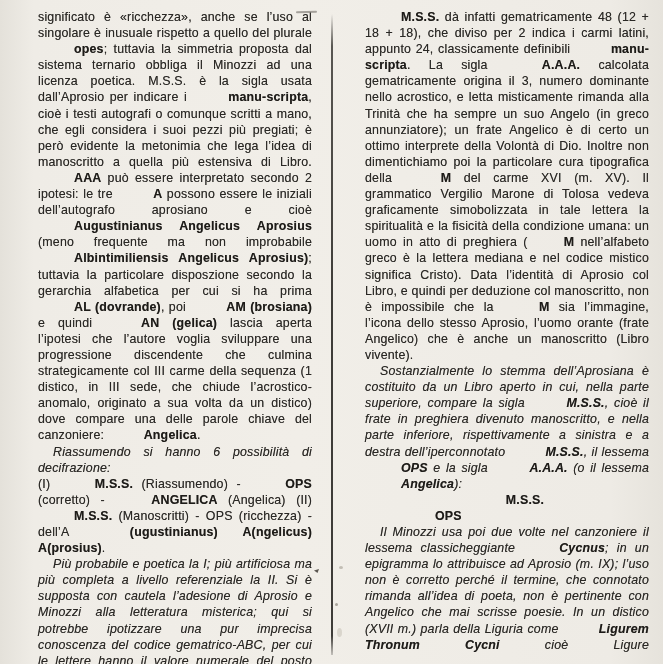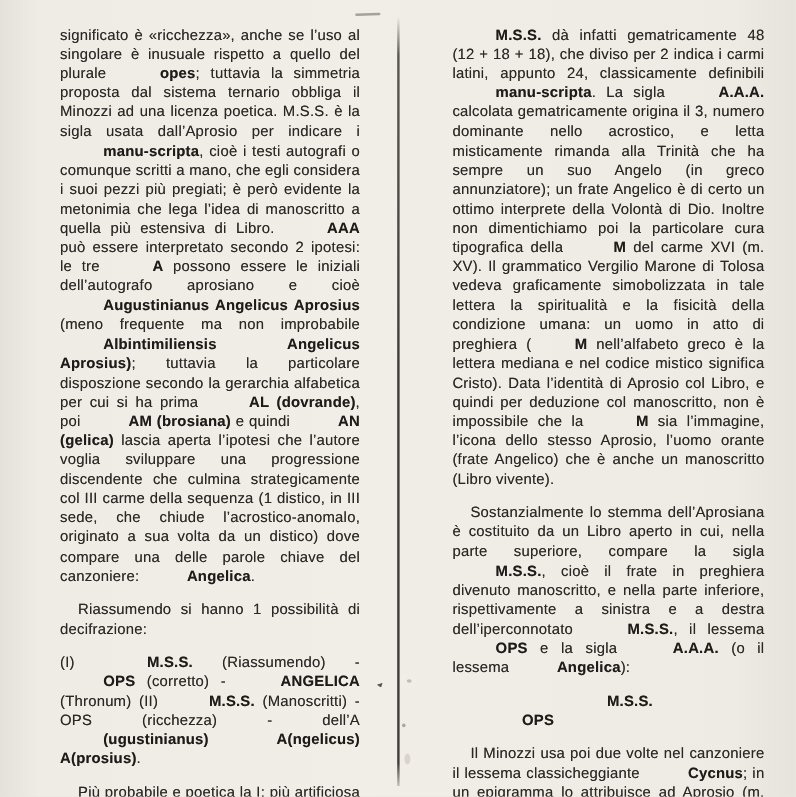--- a/index.html
+++ b/index.html
@@ -23,22 +23,22 @@
     position: absolute;
     top: 9px;
     text-align: justify;
     font-size: 12.4px;
     line-height: 16.1px;
     letter-spacing: 0.015em;
     text-shadow: 0 0 0.45px rgba(42, 40, 37, 0.55);
   }
   #left-col  { left: 38px;  width: 274px; }
   #right-col { left: 365px; width: 284px; }
-  .col p { margin: 12px; padding: 0; }
-  p.indent { text-indent: 15px; }
+  .col p { margin: 0; padding: 0; }
+  p.indent { text-indent: 15px; font-style: italic; }
   p.justify-last { text-align-last: justify; }
   .b { font-weight: 700; color: #1d1b18; padding-left: 36px; }
   .divider {
     position: absolute;
     left: 331px;
     top: 14px;
     width: 2px;
     height: 641px;
     background: linear-gradient(to bottom,
       rgba(62, 60, 56, 0) 0%,
@@ -69,22 +69,22 @@
   .art-speck-c { left: 339px; top: 566px; width: 4px; height: 3px; background: #c2bdb4; border-radius: 50%; }
   .art-smudge  { left: 337px; top: 628px; width: 5px; height: 9px; background: #d9d5cc; border-radius: 50%; }
 </style>
 </head>
 <body>
 
 <div class="page">
 
   <div class="col" id="left-col">
       <p><span>significato è «ricchezza», anche se l’uso al singolare è inusuale rispetto a quello del plurale </span><span class="b">opes</span><span>; tuttavia la simmetria proposta dal sistema ternario obbliga il Minozzi ad una licenza poetica. M.S.S. è la sigla usata dall’Aprosio per indicare i </span><span class="b">manu-scripta</span><span>, cioè i testi autografi o comunque scritti a mano, che egli considera i suoi pezzi più pregiati; è però evidente la metonimia che lega l’idea di manoscritto a quella più estensiva di Libro. </span><span class="b">AAA</span><span> può essere interpretato secondo 2 ipotesi: le tre </span><span class="b">A</span><span> possono essere le iniziali dell’autografo aprosiano e cioè </span><span class="b">Augustinianus Angelicus Aprosius</span><span> (meno frequente ma non improbabile </span><span class="b">Albintimiliensis Angelicus Aprosius)</span><span>; tuttavia la particolare disposzione secondo la gerarchia alfabetica per cui si ha prima </span><span class="b">AL (dovrande)</span><span>, poi </span><span class="b">AM (brosiana)</span><span> e quindi </span><span class="b">AN (gelica)</span><span> lascia aperta l’ipotesi che l’autore voglia sviluppare una progressione discendente che culmina strategicamente col III carme della sequenza (1 distico, in III sede, che chiude l’acrostico-anomalo, originato a sua volta da un distico) dove compare una delle parole chiave del canzoniere: </span><span class="b">Angelica</span><span>.</span></p>
-      <p class="indent"><span>Riassumendo si hanno 1 possibilità di decifrazione:</span></p>
-      <p><span>(I) </span><span class="b">M.S.S.</span><span> (Riassumendo) - </span><span class="b">OPS</span><span> (corretto) - </span><span class="b">ANGELICA</span><span> (Thronum) (II) </span><span class="b">M.S.S.</span><span> (Manoscritti) - OPS (ricchezza) - dell’A </span><span class="b">(ugustinianus) A(ngelicus) A(prosius)</span><span>.</span></p>
+      <p class="indent"><span>Riassumendo si hanno 6 possibilità di decifrazione:</span></p>
+      <p><span>(I) </span><span class="b">M.S.S.</span><span> (Riassumendo) - </span><span class="b">OPS</span><span> (corretto) - </span><span class="b">ANGELICA</span><span> (Angelica) (II) </span><span class="b">M.S.S.</span><span> (Manoscritti) - OPS (ricchezza) - dell’A </span><span class="b">(ugustinianus) A(ngelicus) A(prosius)</span><span>.</span></p>
       <p class="indent justify-last"><span>Più probabile e poetica la I; più artificiosa ma più completa a livello referenziale la II. Si è supposta con cautela l’adesione di Aprosio e Minozzi alla letteratura misterica; qui si potrebbe ipotizzare una pur imprecisa conoscenza del codice gematrico-ABC, per cui le lettere hanno il valore numerale del posto occupato nell’alfabeto: a vale I, b vale 2, c vale 3 e di seguito. La sigla centrale dell’acrostico</span></p>
     </div>
 
   <div class="divider"></div>
 
   <div class="col" id="right-col">
     <div>
         <p><span class="b">M.S.S.</span><span> dà infatti gematricamente 48 (12 + 18 + 18), che diviso per 2 indica i carmi latini, appunto 24, classicamente definibili </span><span class="b">manu-scripta</span><span>. La sigla </span><span class="b">A.A.A.</span><span> calcolata gematricamente origina il 3, numero dominante nello acrostico, e letta misticamente rimanda alla Trinità che ha sempre un suo Angelo (in greco annunziatore); un frate Angelico è di certo un ottimo interprete della Volontà di Dio. Inoltre non dimentichiamo poi la particolare cura tipografica della </span><span class="b">M</span><span> del carme XVI (m. XV). Il grammatico Vergilio Marone di Tolosa vedeva graficamente simobolizzata in tale lettera la spiritualità e la fisicità della condizione umana: un uomo in atto di preghiera (</span><span class="b">M</span><span> nell’alfabeto greco è la lettera mediana e nel codice mistico significa Cristo). Data l’identità di Aprosio col Libro, e quindi per deduzione col manoscritto, non è impossibile che la </span><span class="b">M</span><span> sia l’immagine, l’icona dello stesso Aprosio, l’uomo orante (frate Angelico) che è anche un manoscritto (Libro vivente).</span></p>
         <p class="indent"><span>Sostanzialmente lo stemma dell’Aprosiana è costituito da un Libro aperto in cui, nella parte superiore, compare la sigla </span><span class="b">M.S.S.</span><span>, cioè il frate in preghiera divenuto manoscritto, e nella parte inferiore, rispettivamente a sinistra e a destra dell’iperconnotato </span><span class="b">M.S.S.</span><span>, il lessema </span><span class="b">OPS</span><span> e la sigla </span><span class="b">A.A.A.</span><span> (o il lessema </span><span class="b">Angelica</span><span>):</span></p>
       </div>

